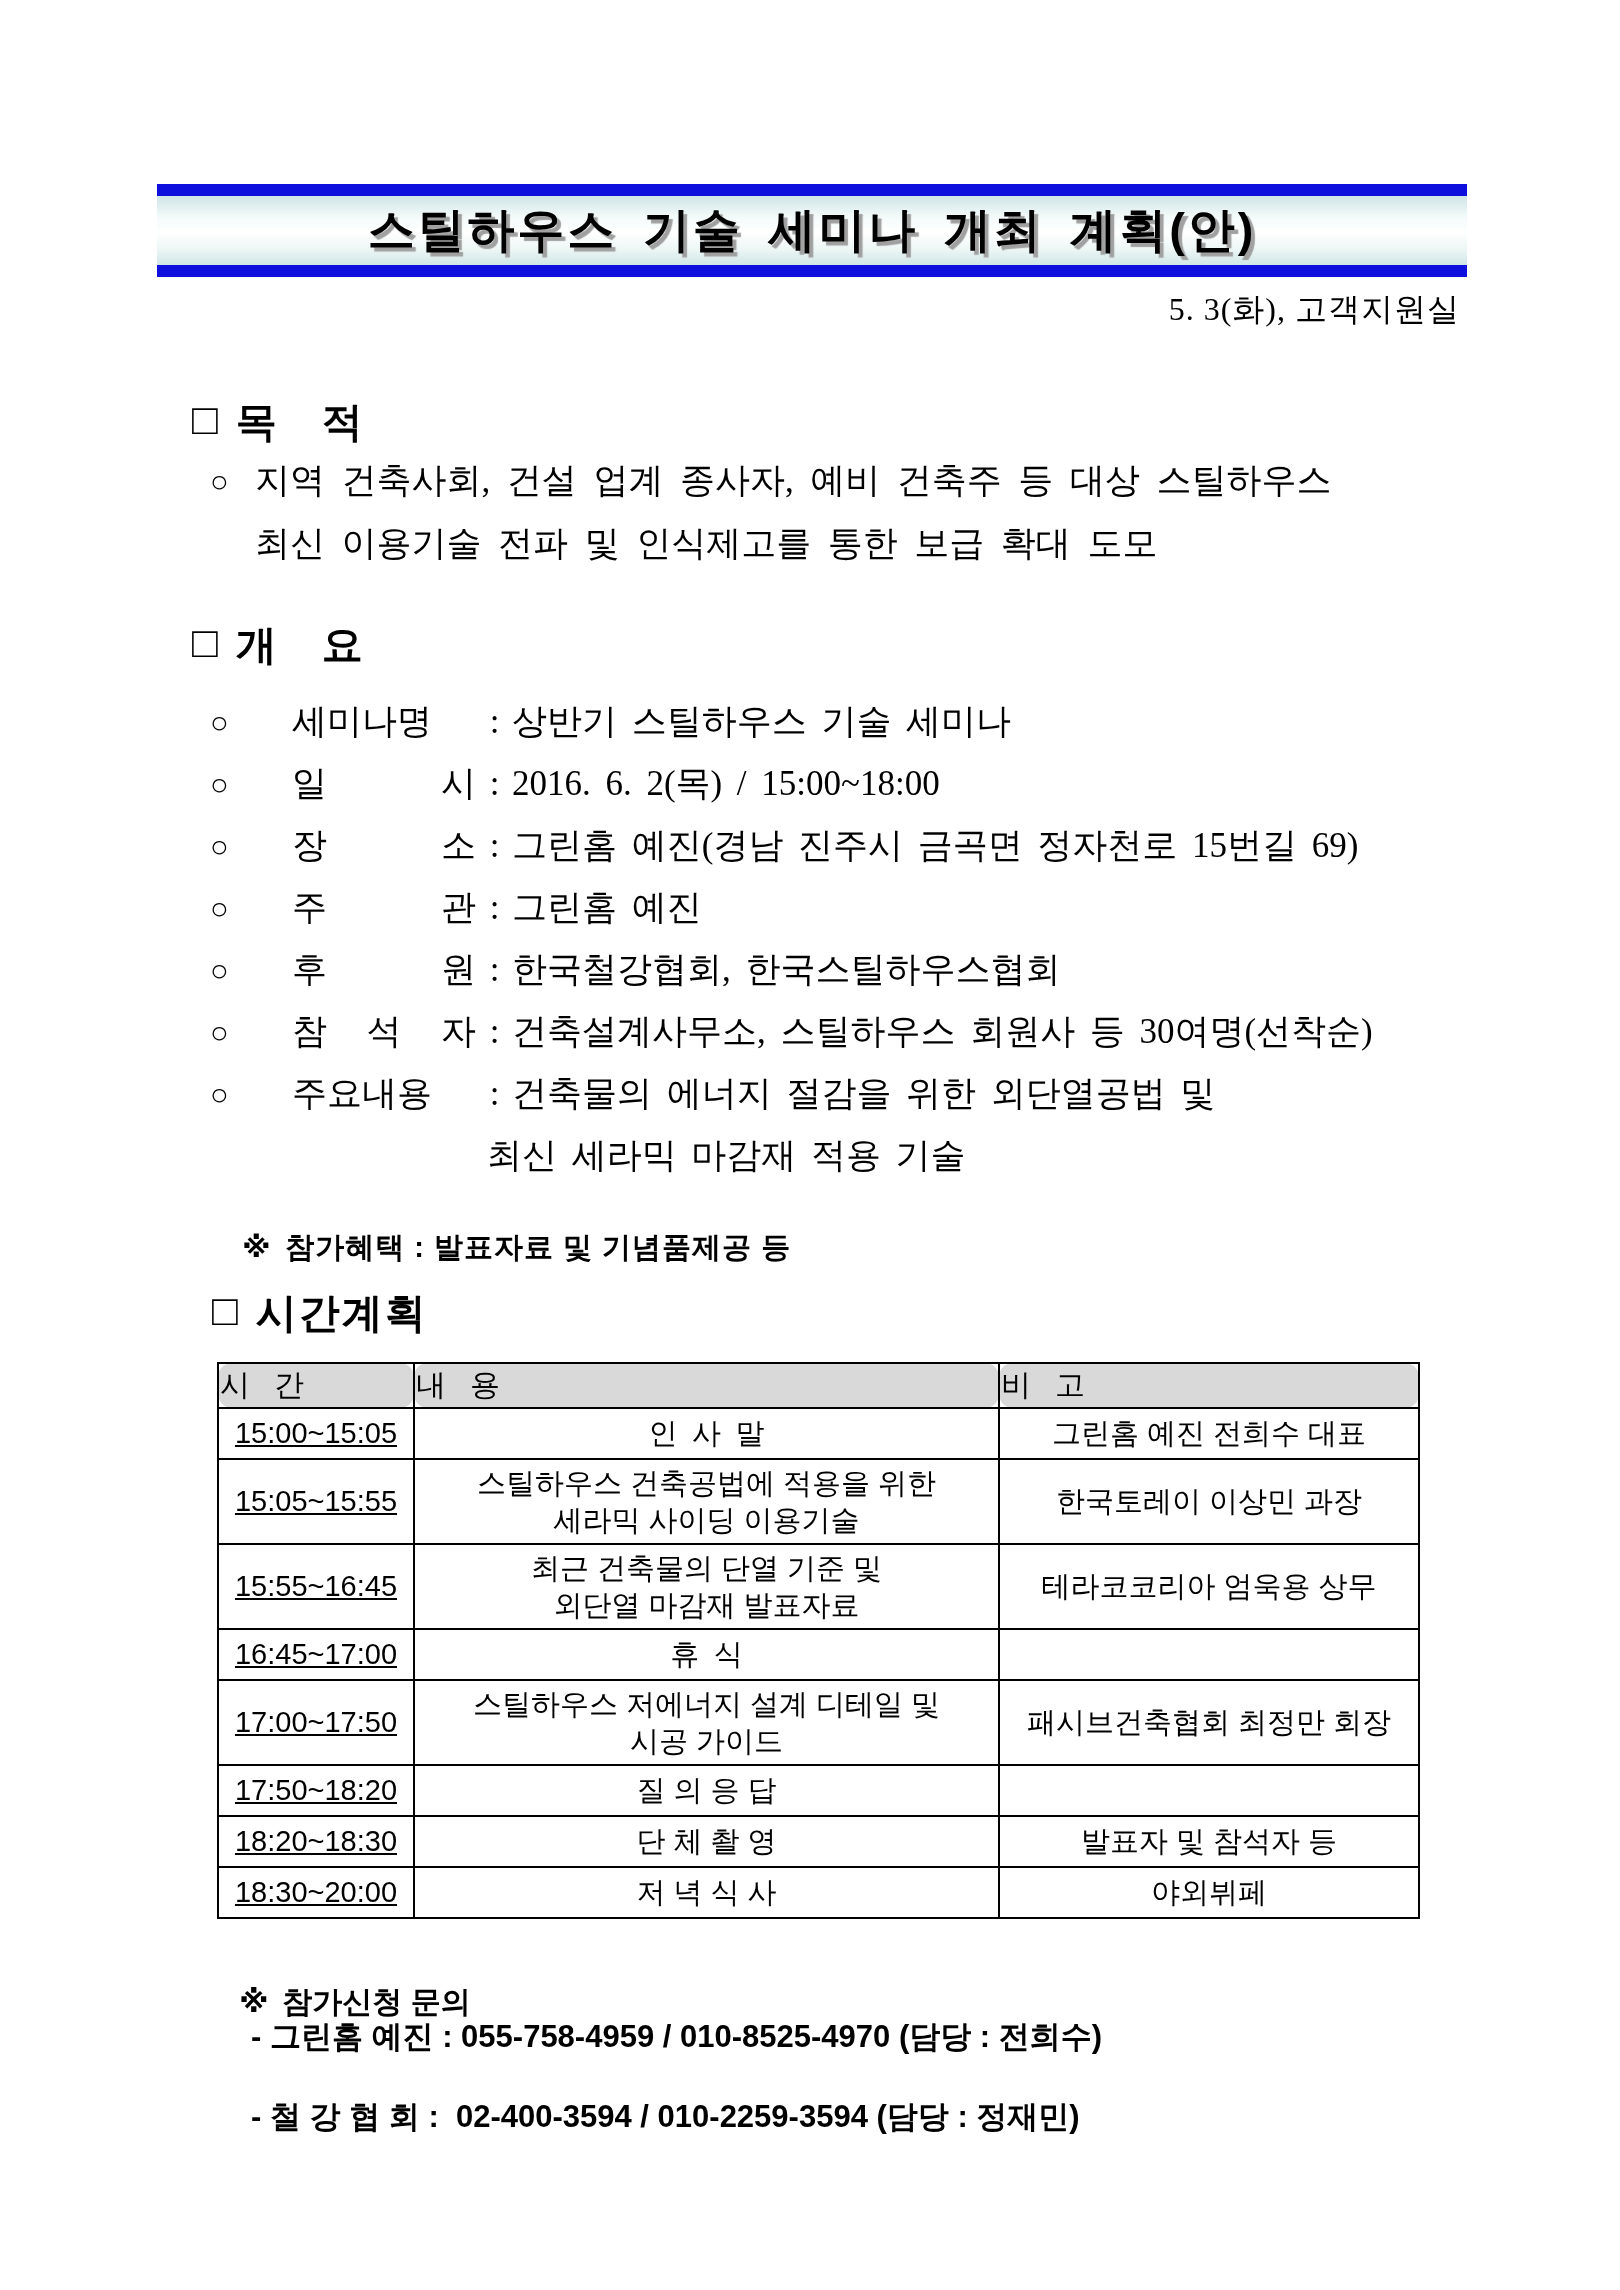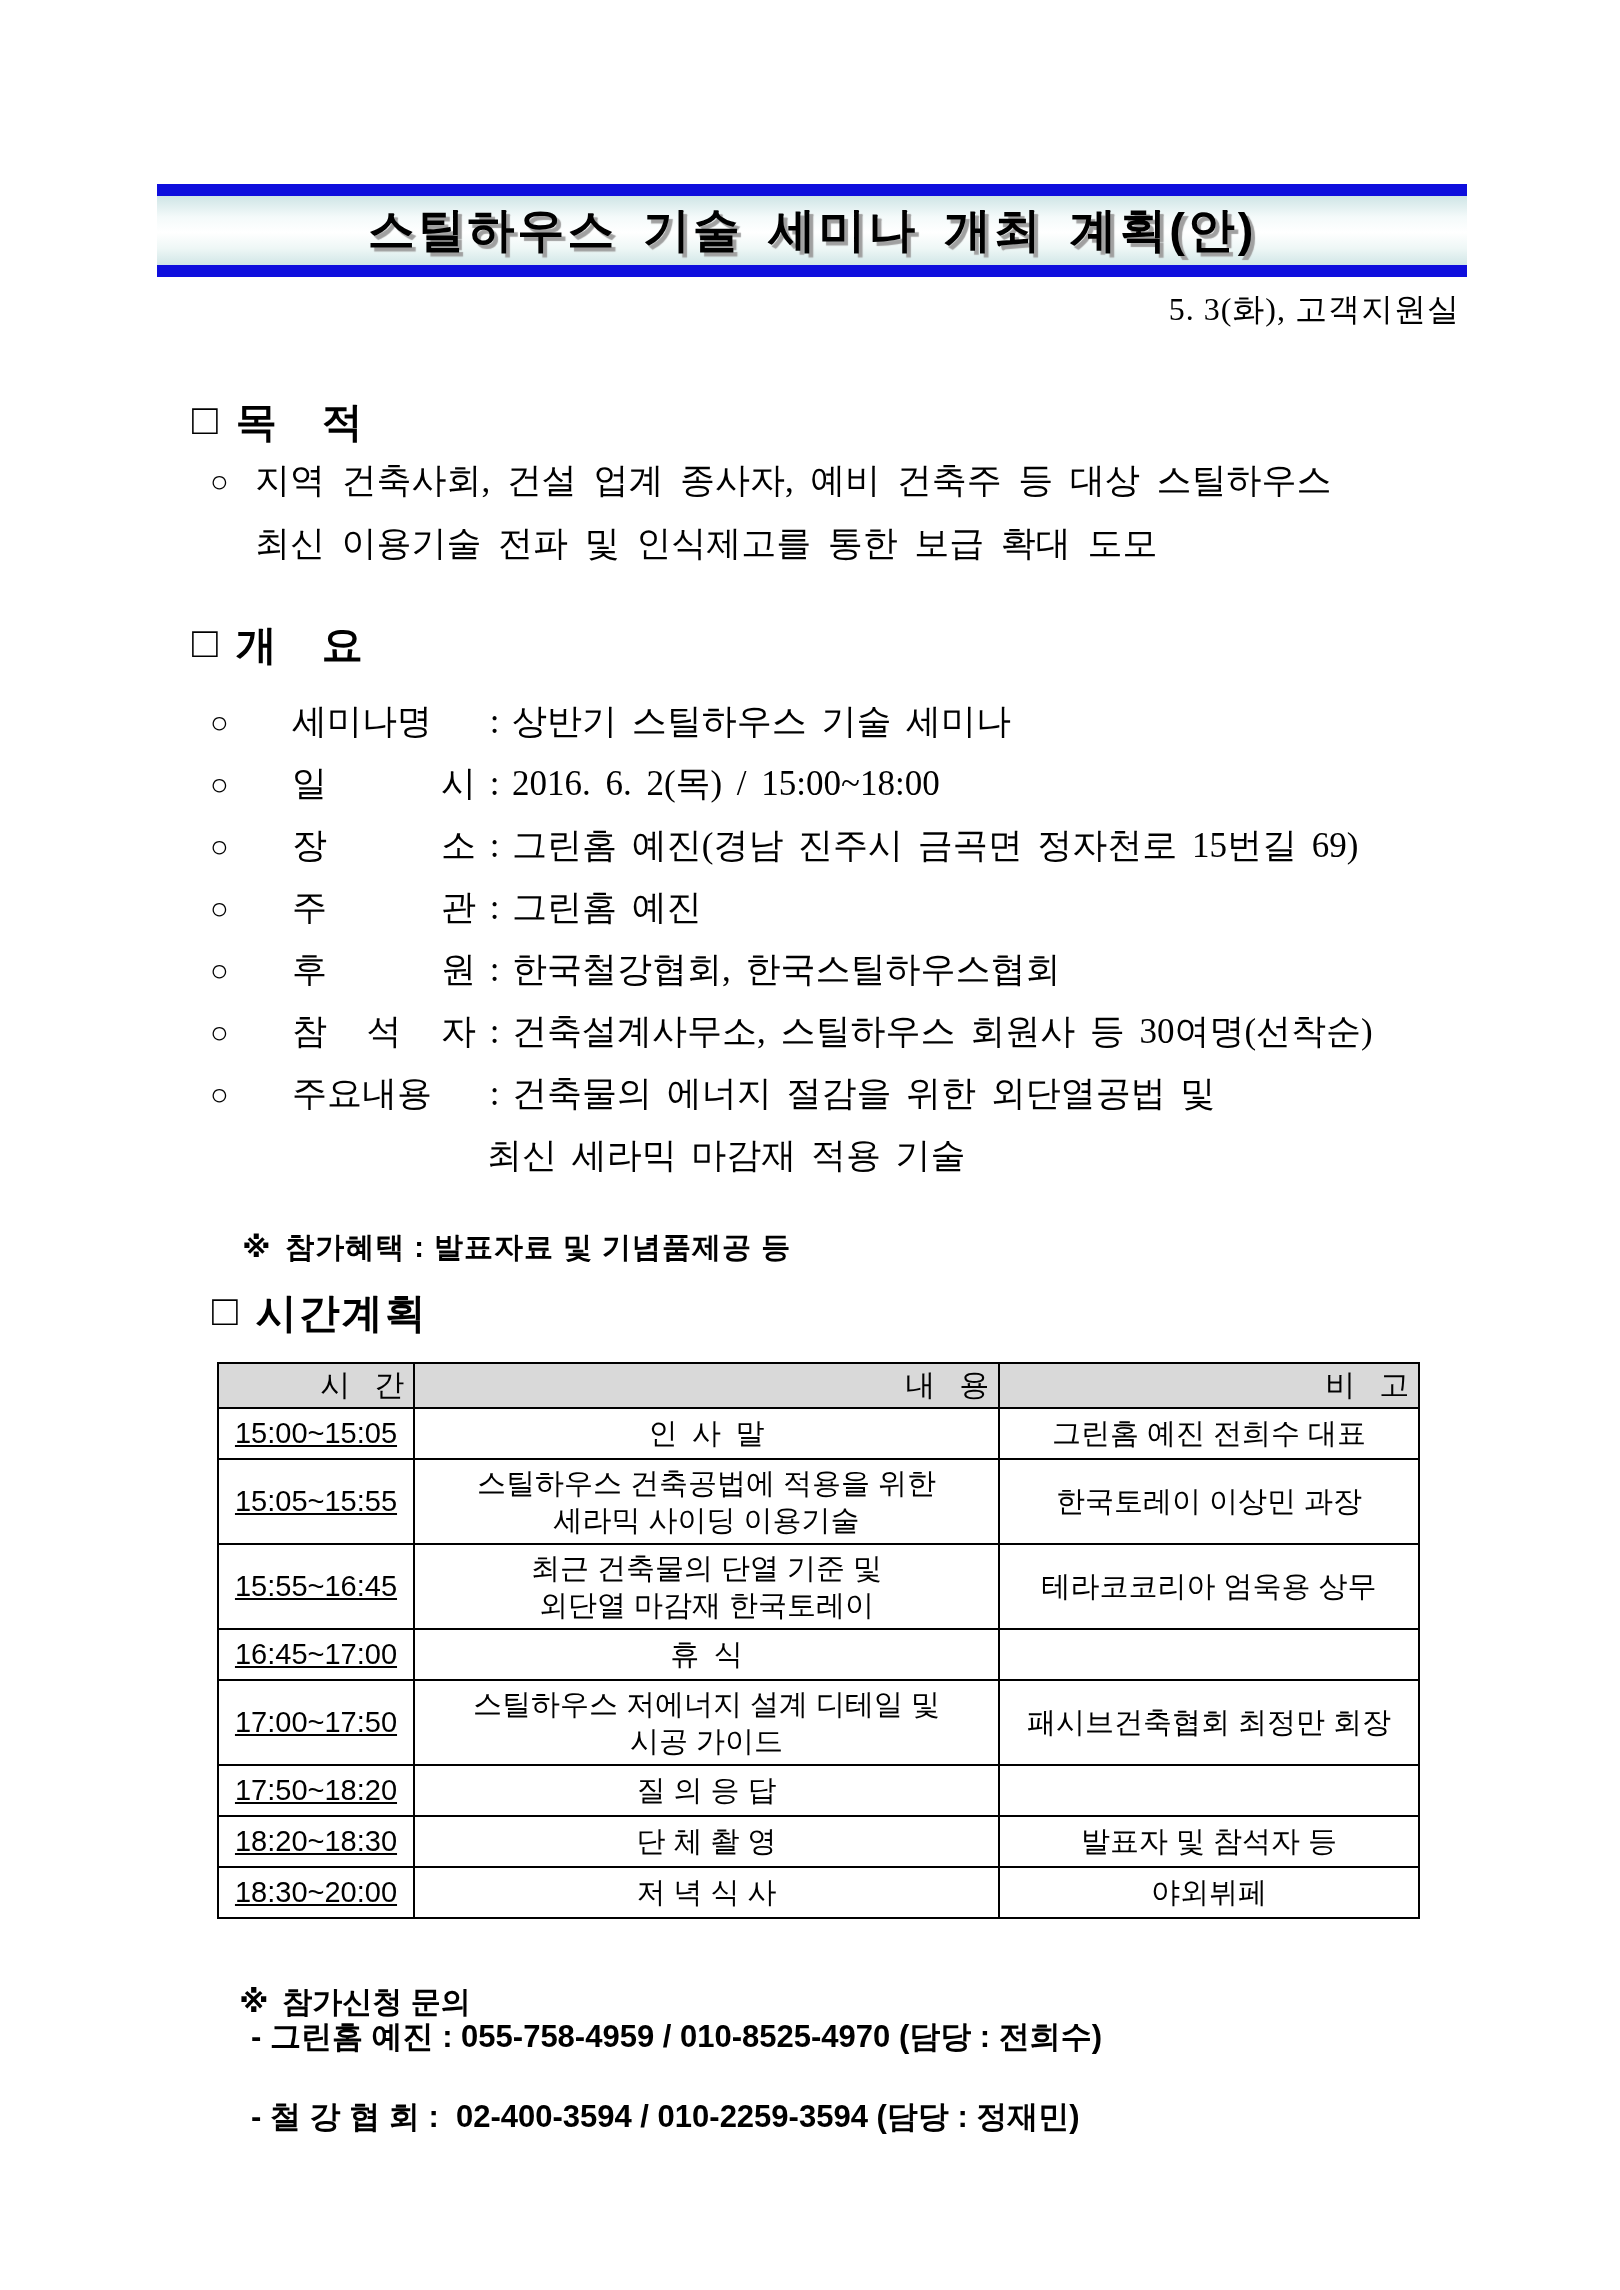--- a/index.html
+++ b/index.html
@@ -79,21 +79,21 @@
 
   
   .sched{position:absolute;left:217px;top:1362px;}
   table.tbl{border-collapse:collapse;table-layout:fixed;width:1202px;
     font-family:"Liberation Sans","DejaVu Sans",sans-serif;font-size:29px;}
   table.tbl,
   table.tbl th, table.tbl td{border:2px solid #000;}
   table.tbl{border-width:2.9px;}
   table.tbl th{
     background:var(--th-bg);height:41px;font-weight:normal;
-    letter-spacing:7.8px;font-size:30px;text-align:right;vertical-align:middle;
+    letter-spacing:7.8px;font-size:30px;text-align:left;vertical-align:middle;border-radius:14px;
   }
   table.tbl td{text-align:center;vertical-align:middle;padding:0 5.9px;white-space:pre;}
   tr.single td{height:49px;}
   tr.tall td{height:83px;}
   td.c-content div{line-height:37px;}
   td.c-time{font-size:29px;letter-spacing:0;text-decoration:underline;}
 
   
   .contact-head{
     position:absolute;left:206px;top:1943px;height:39px;line-height:39px;
@@ -172,21 +172,21 @@
             <td class="c-content"><div>인 사 말</div></td>
             <td class="c-note">그린홈 예진 전희수 대표</td>
           </tr>
           <tr class="tall">
             <td class="c-time">15:05~15:55</td>
             <td class="c-content"><div>스틸하우스 건축공법에 적용을 위한</div><div>세라믹 사이딩 이용기술</div></td>
             <td class="c-note">한국토레이 이상민 과장</td>
           </tr>
           <tr class="tall">
             <td class="c-time">15:55~16:45</td>
-            <td class="c-content"><div>최근 건축물의 단열 기준 및</div><div>외단열 마감재 한국토레이</div></td>
+            <td class="c-content"><div>최근 건축물의 단열 기준 및</div><div>외단열 마감재 발표자료</div></td>
             <td class="c-note">테라코코리아 엄욱용 상무</td>
           </tr>
           <tr class="single">
             <td class="c-time">16:45~17:00</td>
             <td class="c-content"><div>휴 식</div></td>
             <td class="c-note"></td>
           </tr>
           <tr class="tall">
             <td class="c-time">17:00~17:50</td>
             <td class="c-content"><div>스틸하우스 저에너지 설계 디테일 및</div><div>시공 가이드</div></td>

